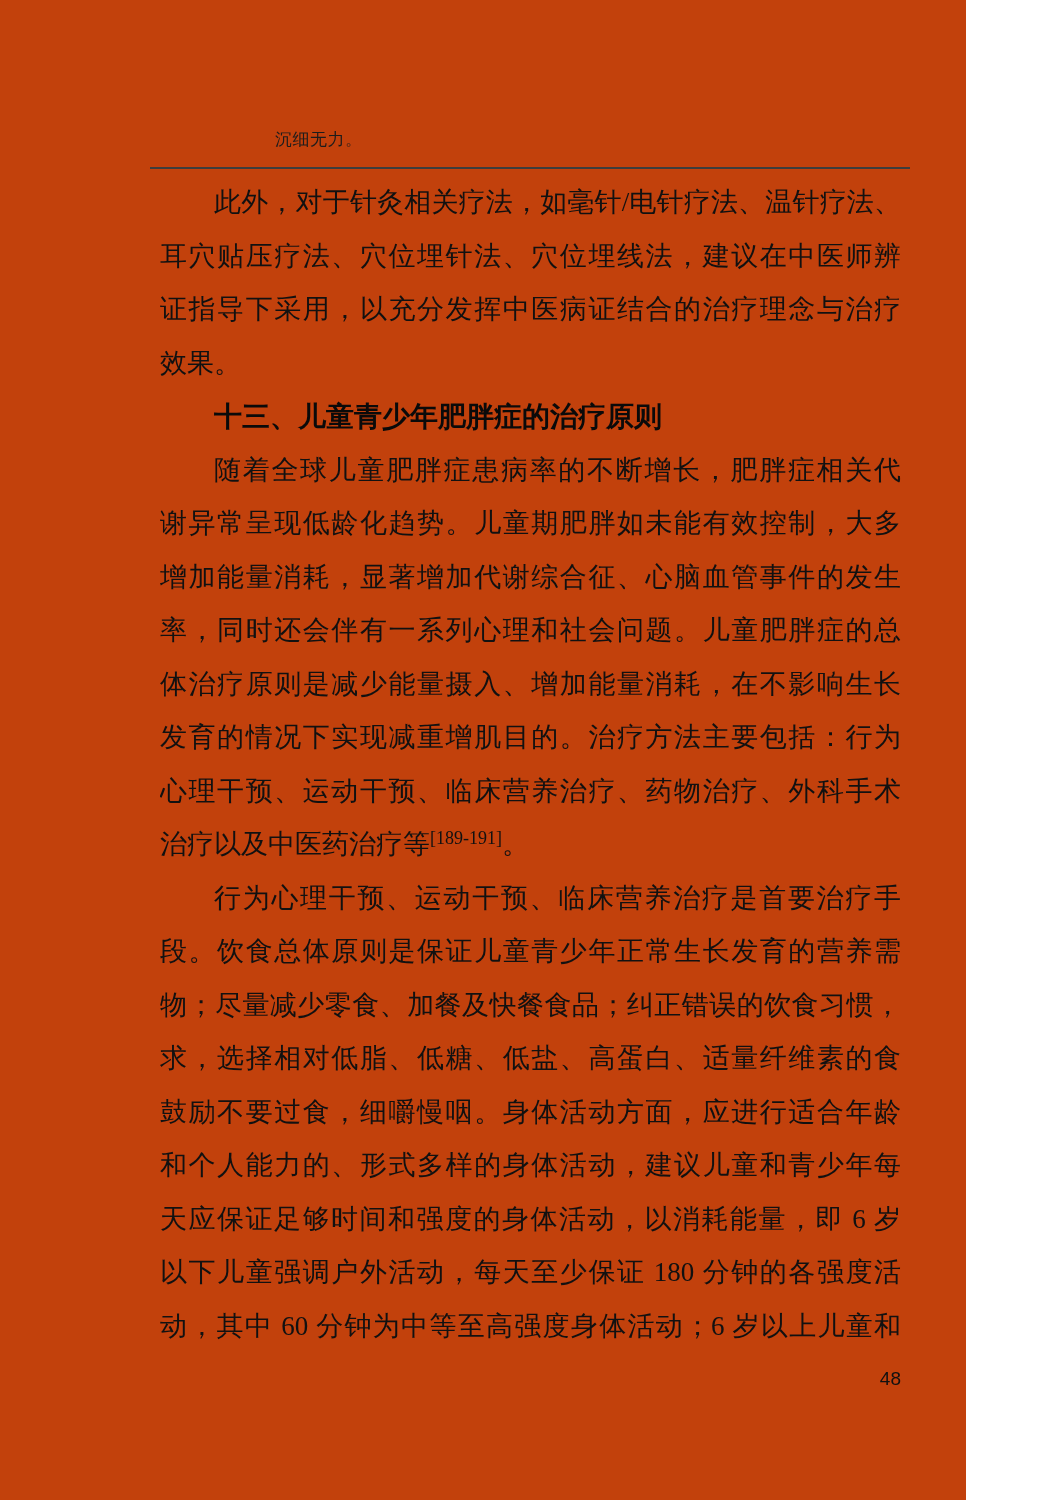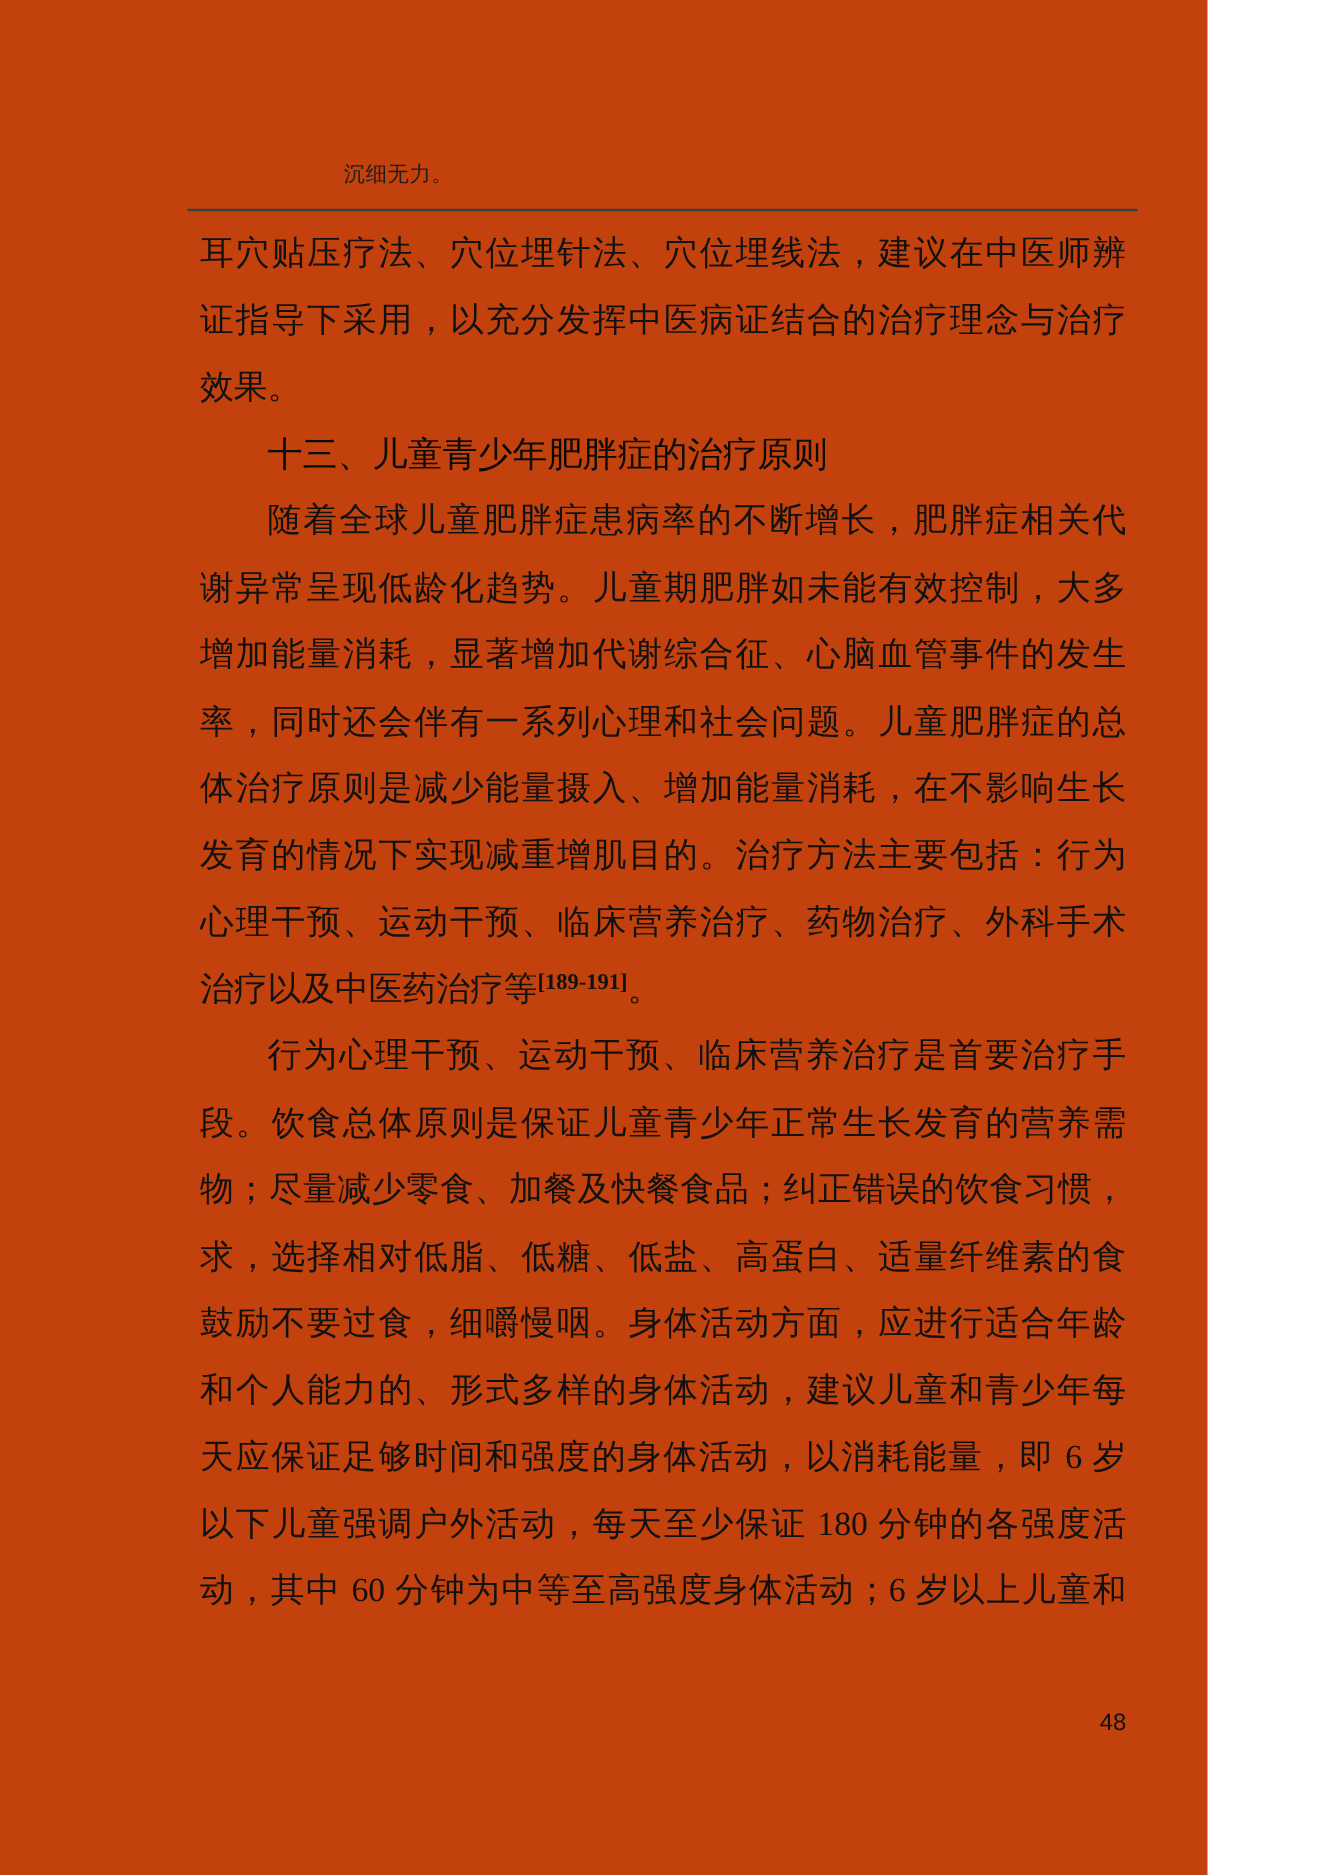--- a/index.html
+++ b/index.html
@@ -43,31 +43,30 @@
     text-align: justify;
     white-space: normal;
   }
   .line.just { text-align-last: justify; }
   .line.ind { text-indent: 54px; }
   .section-heading {
     height: 53.5px;
     line-height: 53.5px;
     padding-left: 54px;
     font-size: 28px;
-    font-weight: normal;
+    font-weight: bold;
     font-family: "Liberation Sans", sans-serif;
     color: #0a0a0a;
     white-space: nowrap;
     overflow: hidden;
   }
   sup.cite {
     font-size: 18px;
     line-height: 0;
     vertical-align: 9px;
-    font-weight: bold;
   }
   .page-number {
     position: absolute;
     left: 160px;
     top: 1368px;
     width: 741px;
     text-align: right;
     font-size: 19px;
     font-family: "Liberation Sans", sans-serif;
     color: #111111;
@@ -78,20 +77,21 @@
 
 <div class="page">
 
   <div class="top-note">沉细无力。</div>
 
   <div class="separator-rule"></div>
 
   <div class="text-body">
 
     <div>
+        <div class="line just ind"><span>此外，对于针灸相关疗法，如毫针/电针疗法、温针疗法、</span></div>
         <div class="line just"><span>耳穴贴压疗法、穴位埋针法、穴位埋线法，建议在中医师辨</span></div>
         <div class="line just"><span>证指导下采用，以充分发挥中医病证结合的治疗理念与治疗</span></div>
         <div class="line"><span>效果。</span></div>
       </div>
 
     <div class="section-heading">十三、儿童青少年肥胖症的治疗原则</div>
 
     <div>
         <div class="line just ind"><span>随着全球儿童肥胖症患病率的不断增长，肥胖症相关代</span></div>
         <div class="line just"><span>谢异常呈现低龄化趋势。儿童期肥胖如未能有效控制，大多</span></div>

